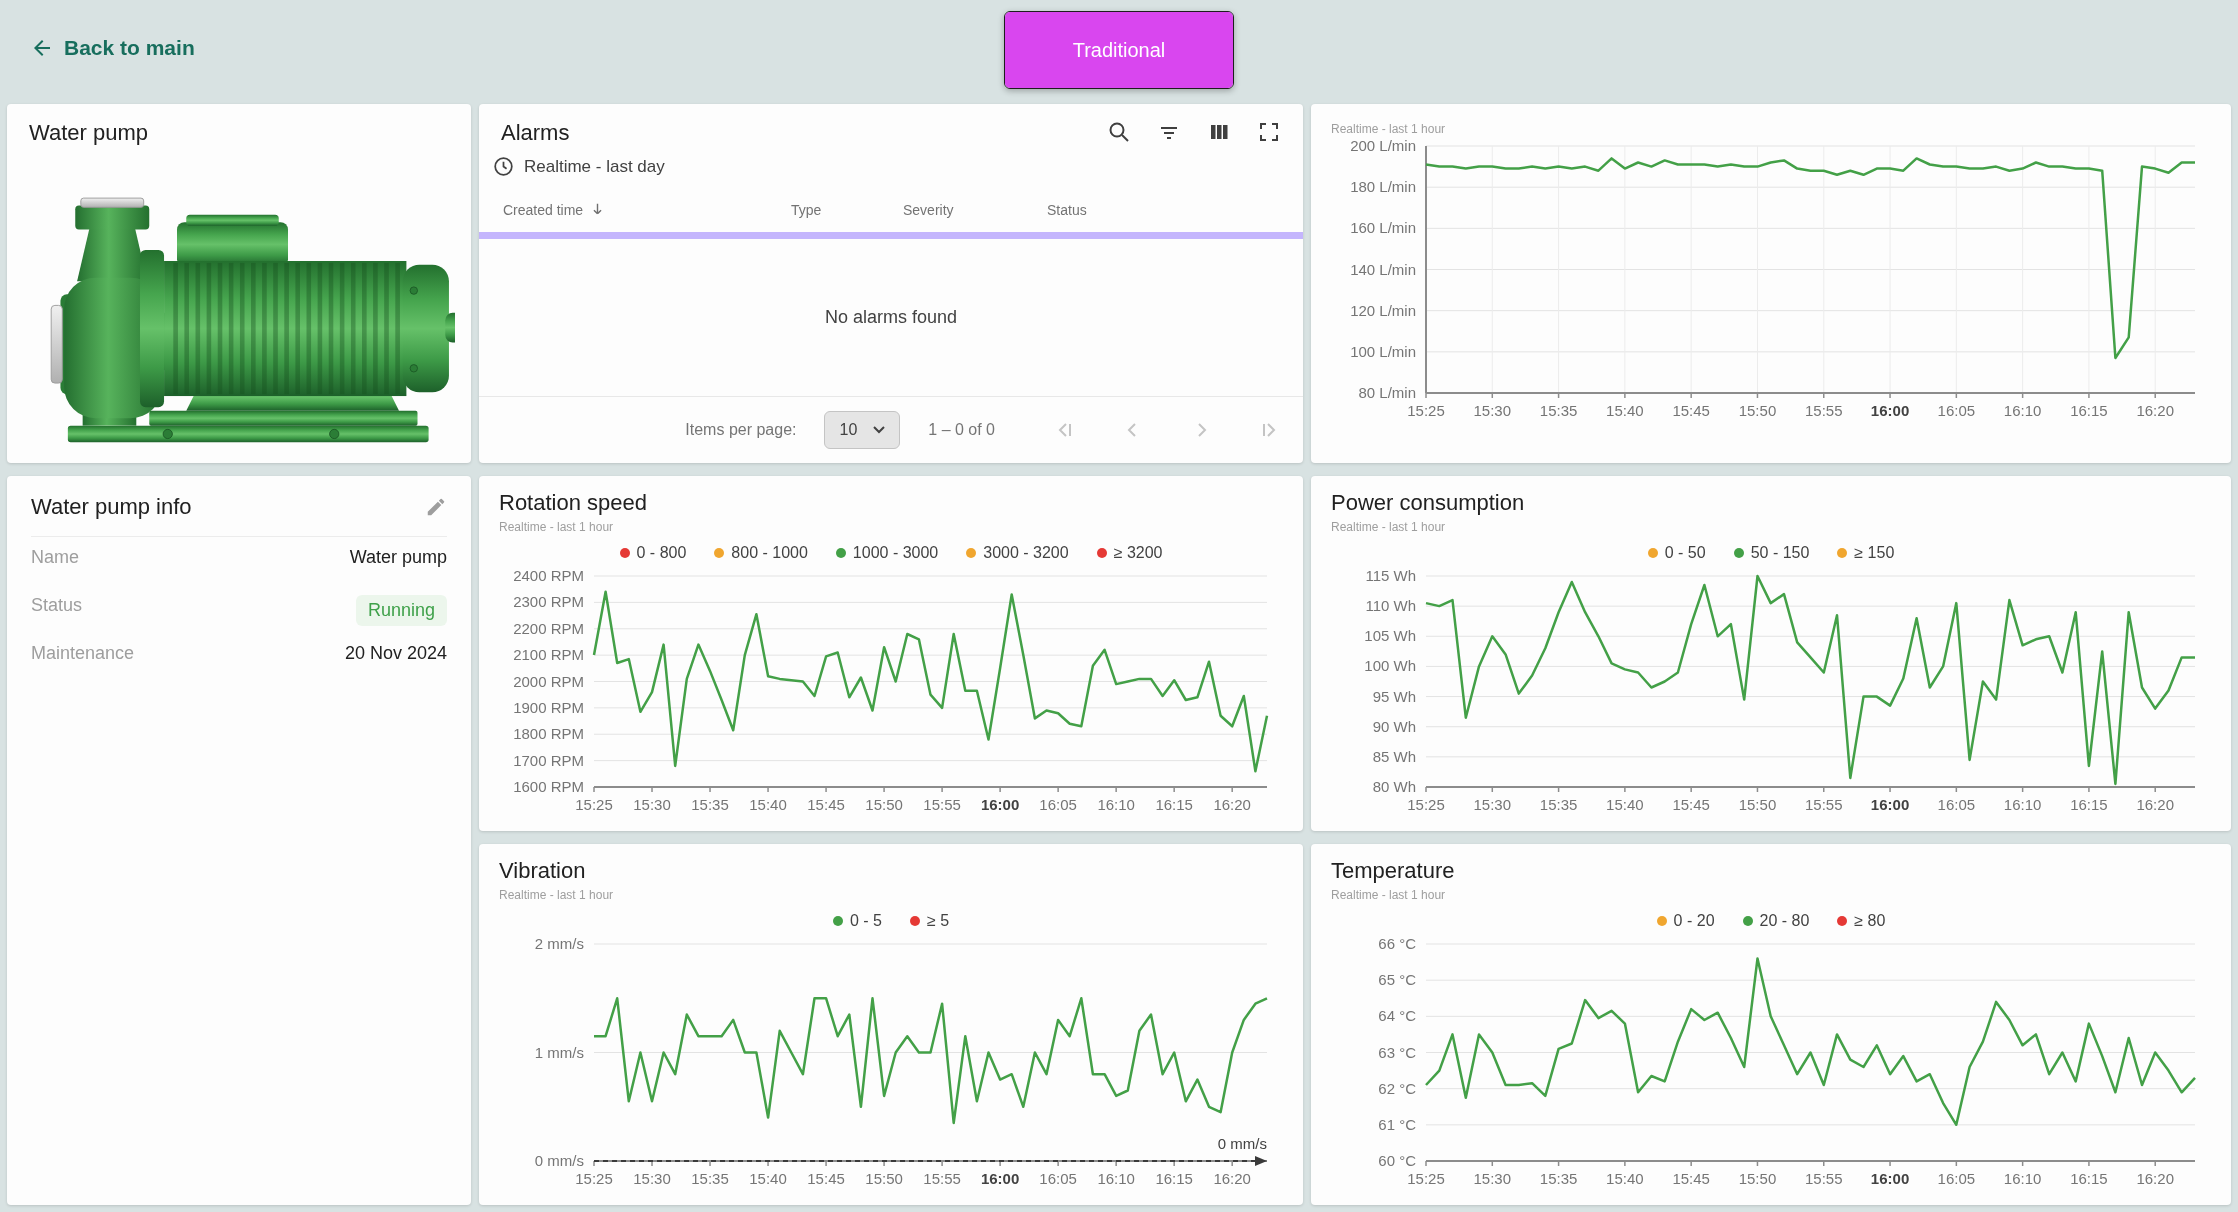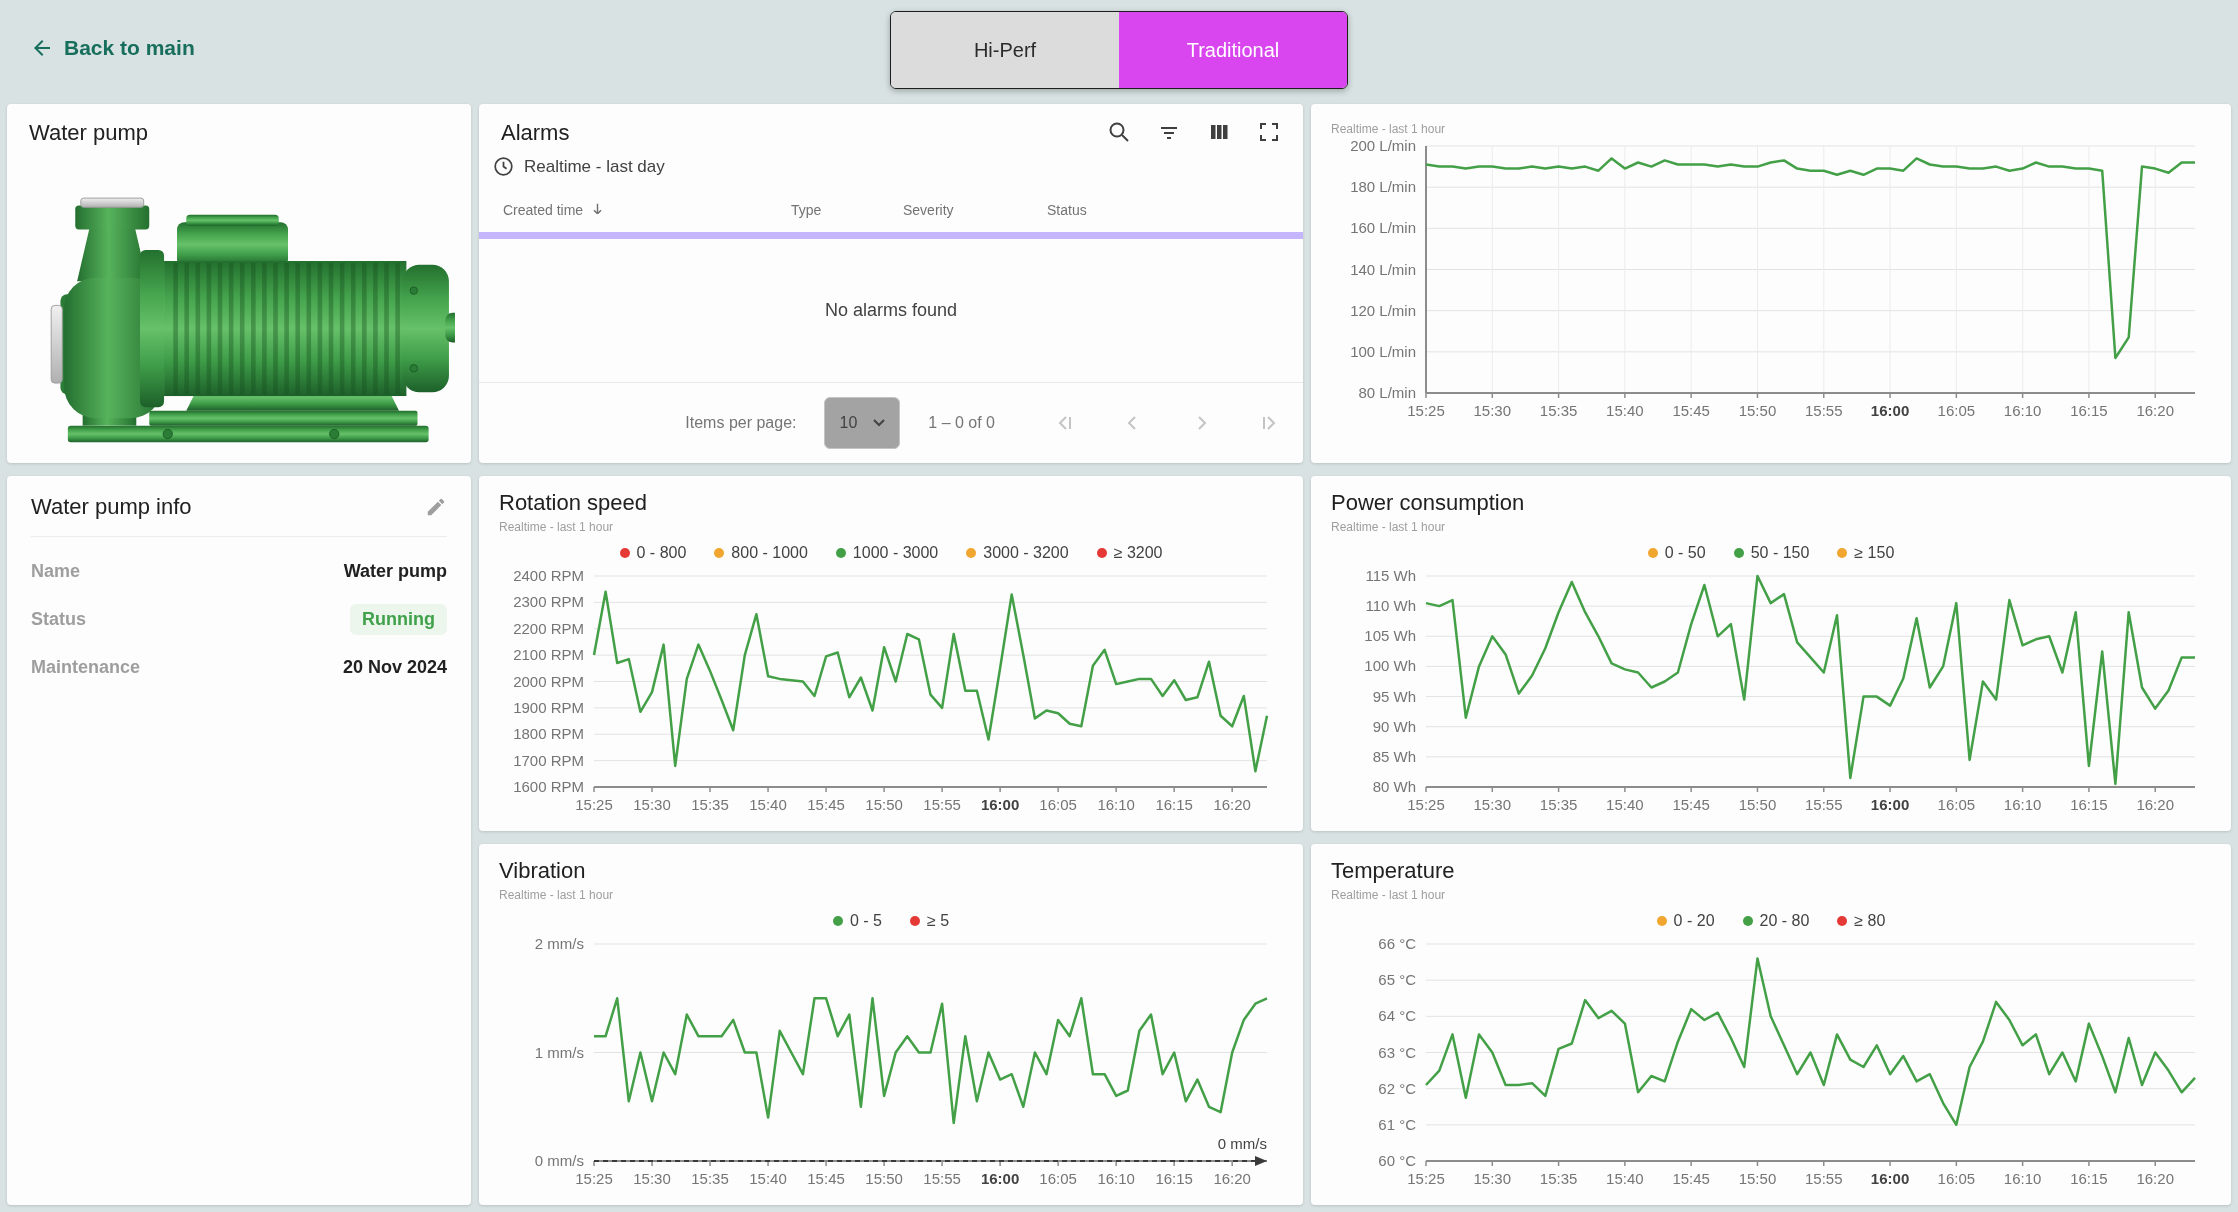--- a/index.html
+++ b/index.html
@@ -69,29 +69,29 @@
   .alarm-table-head .col { display: flex; align-items: center; gap: 6px; }
   .alarms-empty { flex: 1; display: flex; align-items: center; justify-content: center;
                   font-size: 18px; color: #424242; }
   .alarms-footer {
     border-top: 1px solid #e8e8e8; padding: 14px 22px;
     display: flex; align-items: center; justify-content: flex-end; gap: 28px;
     font-size: 16px; color: #757575;
   }
   .page-select {
     display: flex; align-items: center; gap: 16px;
-    border: 1px solid #c4c4c4; border-radius: 6px; padding: 16px 14px;
-    color: #424242; cursor: pointer; background: #a3a3a3;
+    border: 1px solid #c4c4c4; border-radius: 6px; padding: 9px 14px;
+    color: #424242; cursor: pointer; background: #e5e5e5;
   }
   .pager { display: flex; gap: 44px; margin-left: 30px; }
   
   .info-head { display: flex; align-items: center; justify-content: space-between;
                padding-bottom: 16px; border-bottom: 1px solid #ececec; }
   .info-rows { padding-top: 10px; }
-  .info-row { display: flex; align-items: center; justify-content: space-between; height: 48px; font-weight: bold; }
+  .info-row { display: flex; align-items: flex-start; justify-content: space-between; height: 48px; }
   .info-label { font-size: 18px; color: #9e9e9e; }
   .info-value { font-size: 18px; color: #212121; }
   .pill { color: #3fa14a; background: #ecf6ec; padding: 5px 12px; border-radius: 6px;
           font-size: 18px; }
   
   .chart-card { display: flex; flex-direction: column; padding: 14px 20px 8px; }
   .legend { display: flex; justify-content: center; gap: 28px; margin: 8px 0 2px;
             font-size: 16px; color: #424242; min-height: 22px; align-items: center; }
   .legend-item { display: flex; align-items: center; gap: 7px; }
   .legend-dot { width: 10px; height: 10px; border-radius: 50%; display: inline-block; }
@@ -104,21 +104,20 @@
 <div class="app">
 
   <div class="topbar">
     <a class="back-link">
       <svg width="24" height="24" viewBox="0 0 24 24">
         <path d="M20 11H7.83l5.59-5.59L12 4l-8 8 8 8 1.41-1.41L7.83 13H20v-2z" fill="#176e5d"></path>
       </svg>
       <span>Back to main</span>
     </a>
     <div class="toggle">
-      <button class="toggle-btn">Hi-Perf</button>
       <button class="toggle-btn active">Traditional</button>
     </div>
   </div>
 
   <div class="grid">
 
     <div class="card pump-card">
       <div class="card-title">Water pump</div>
       <svg class="pump-svg" viewBox="0 0 460 320">
         <defs>

